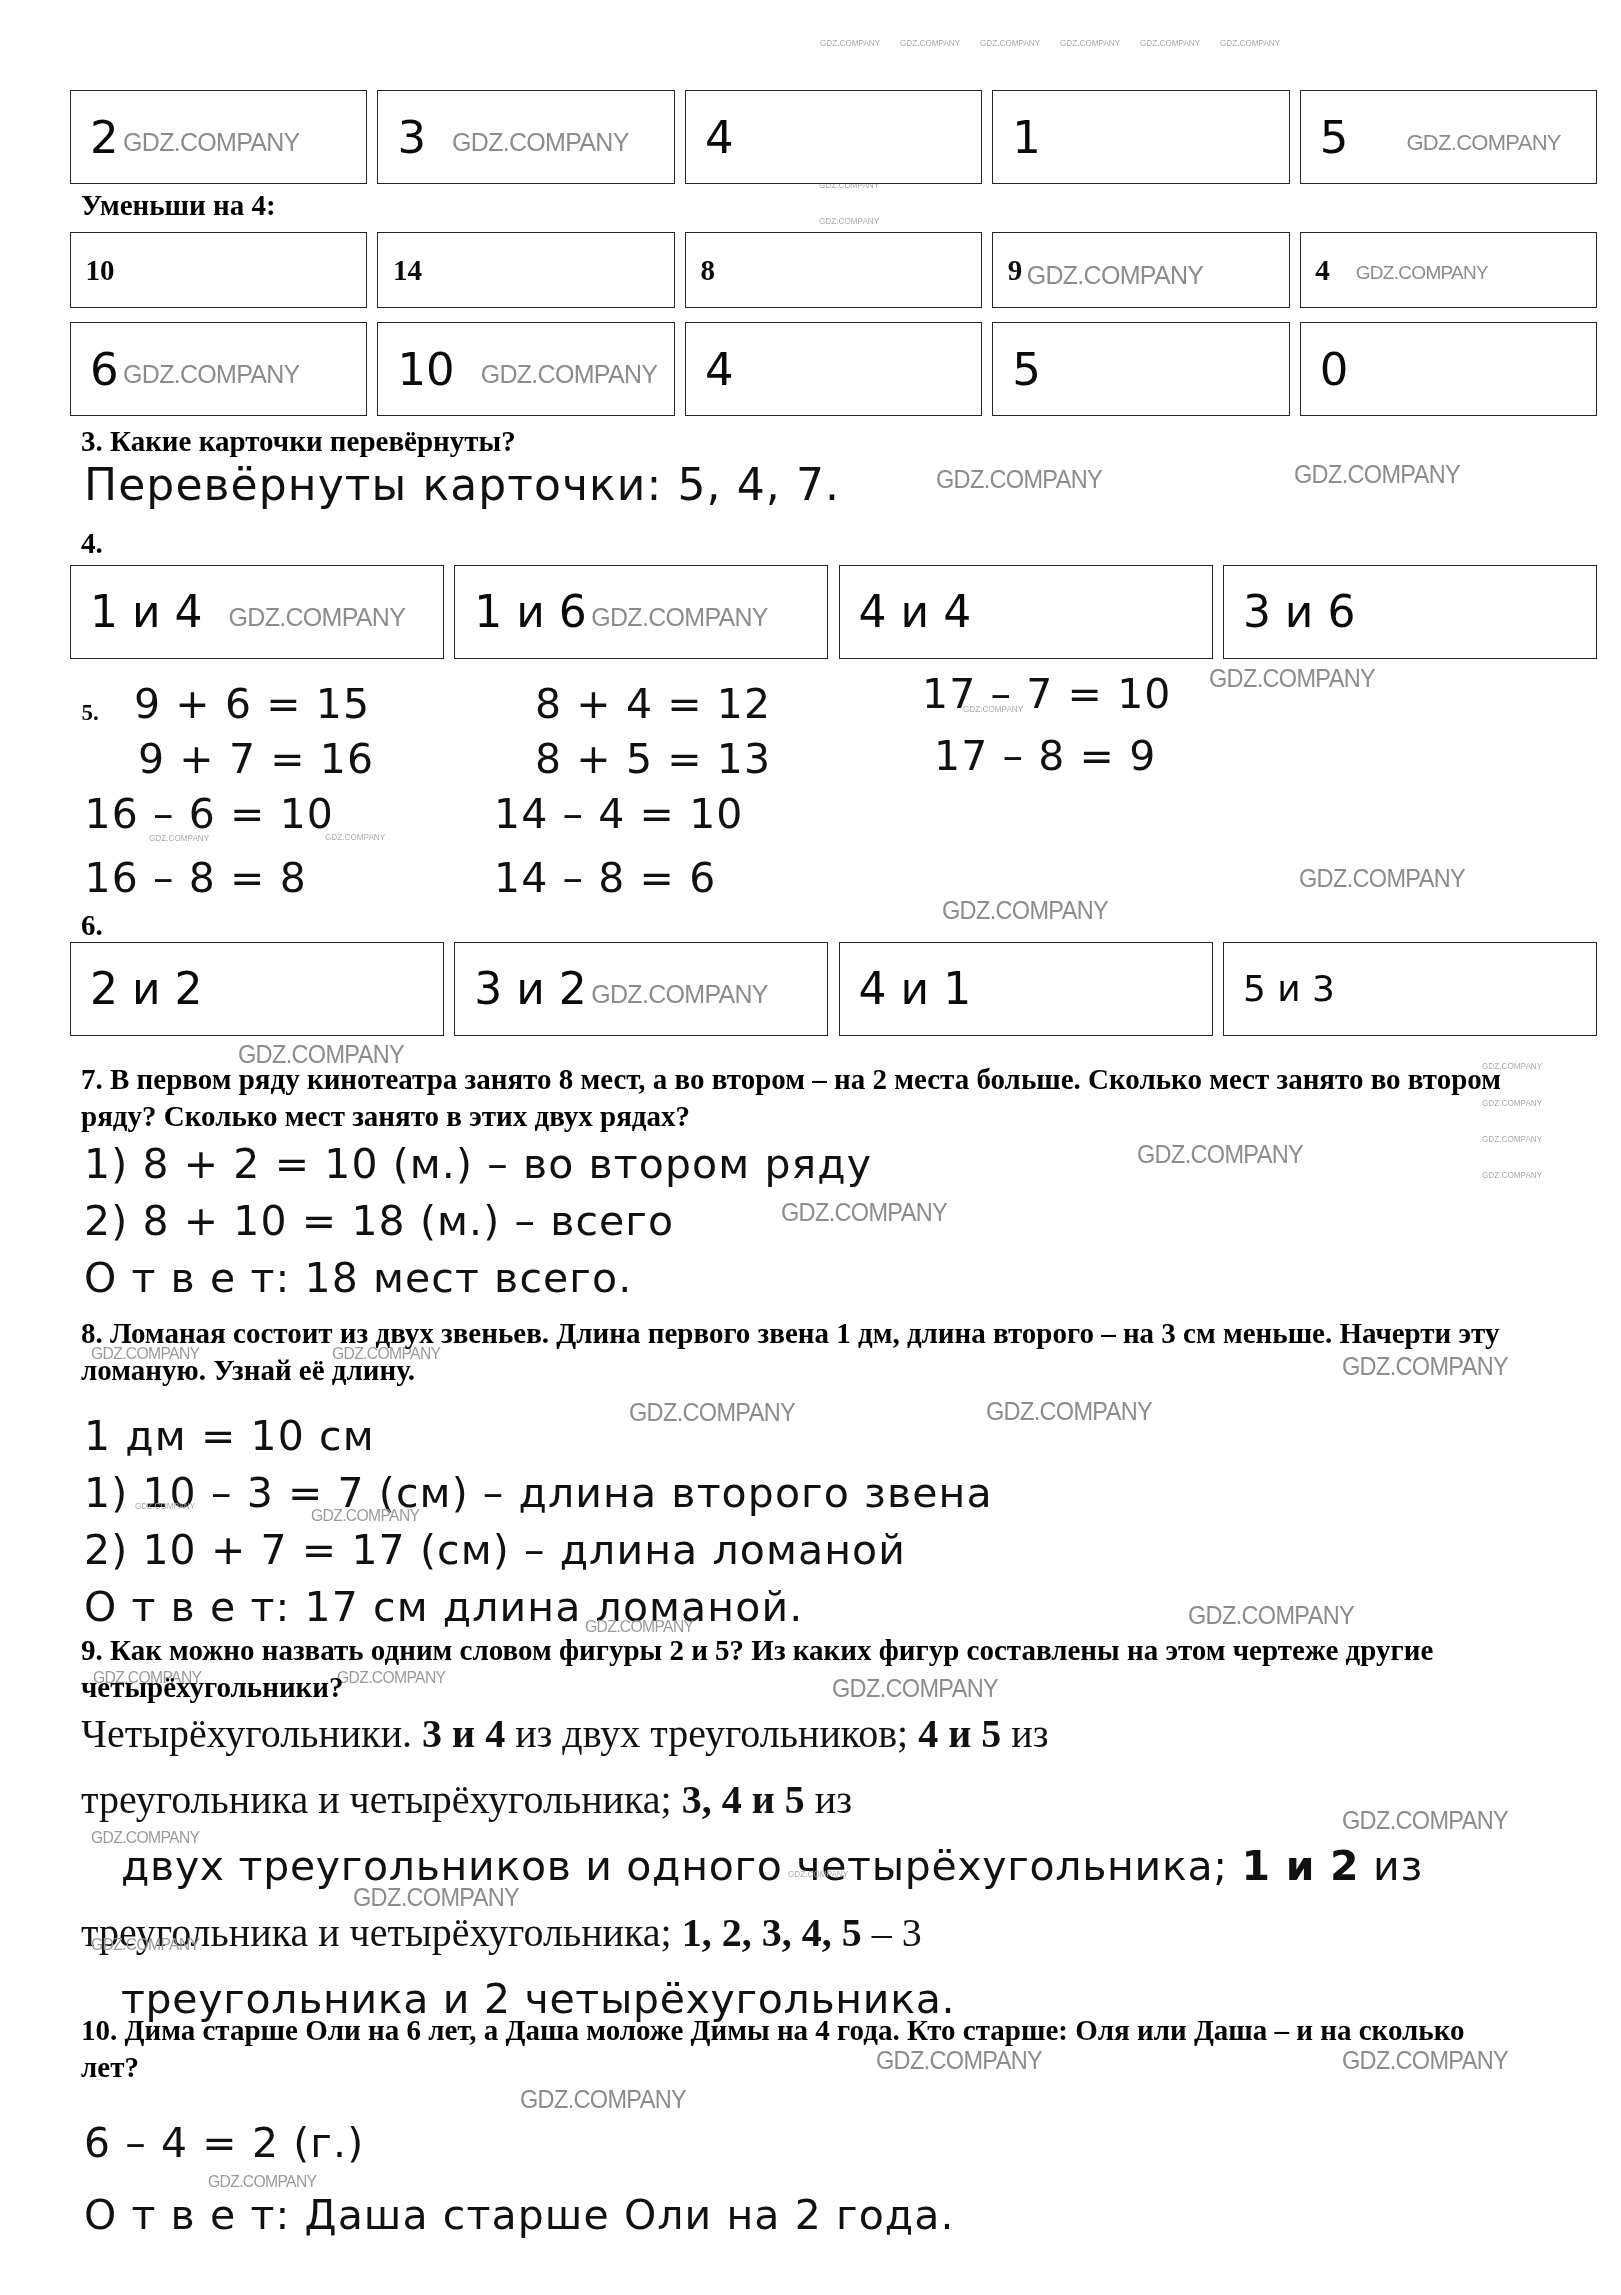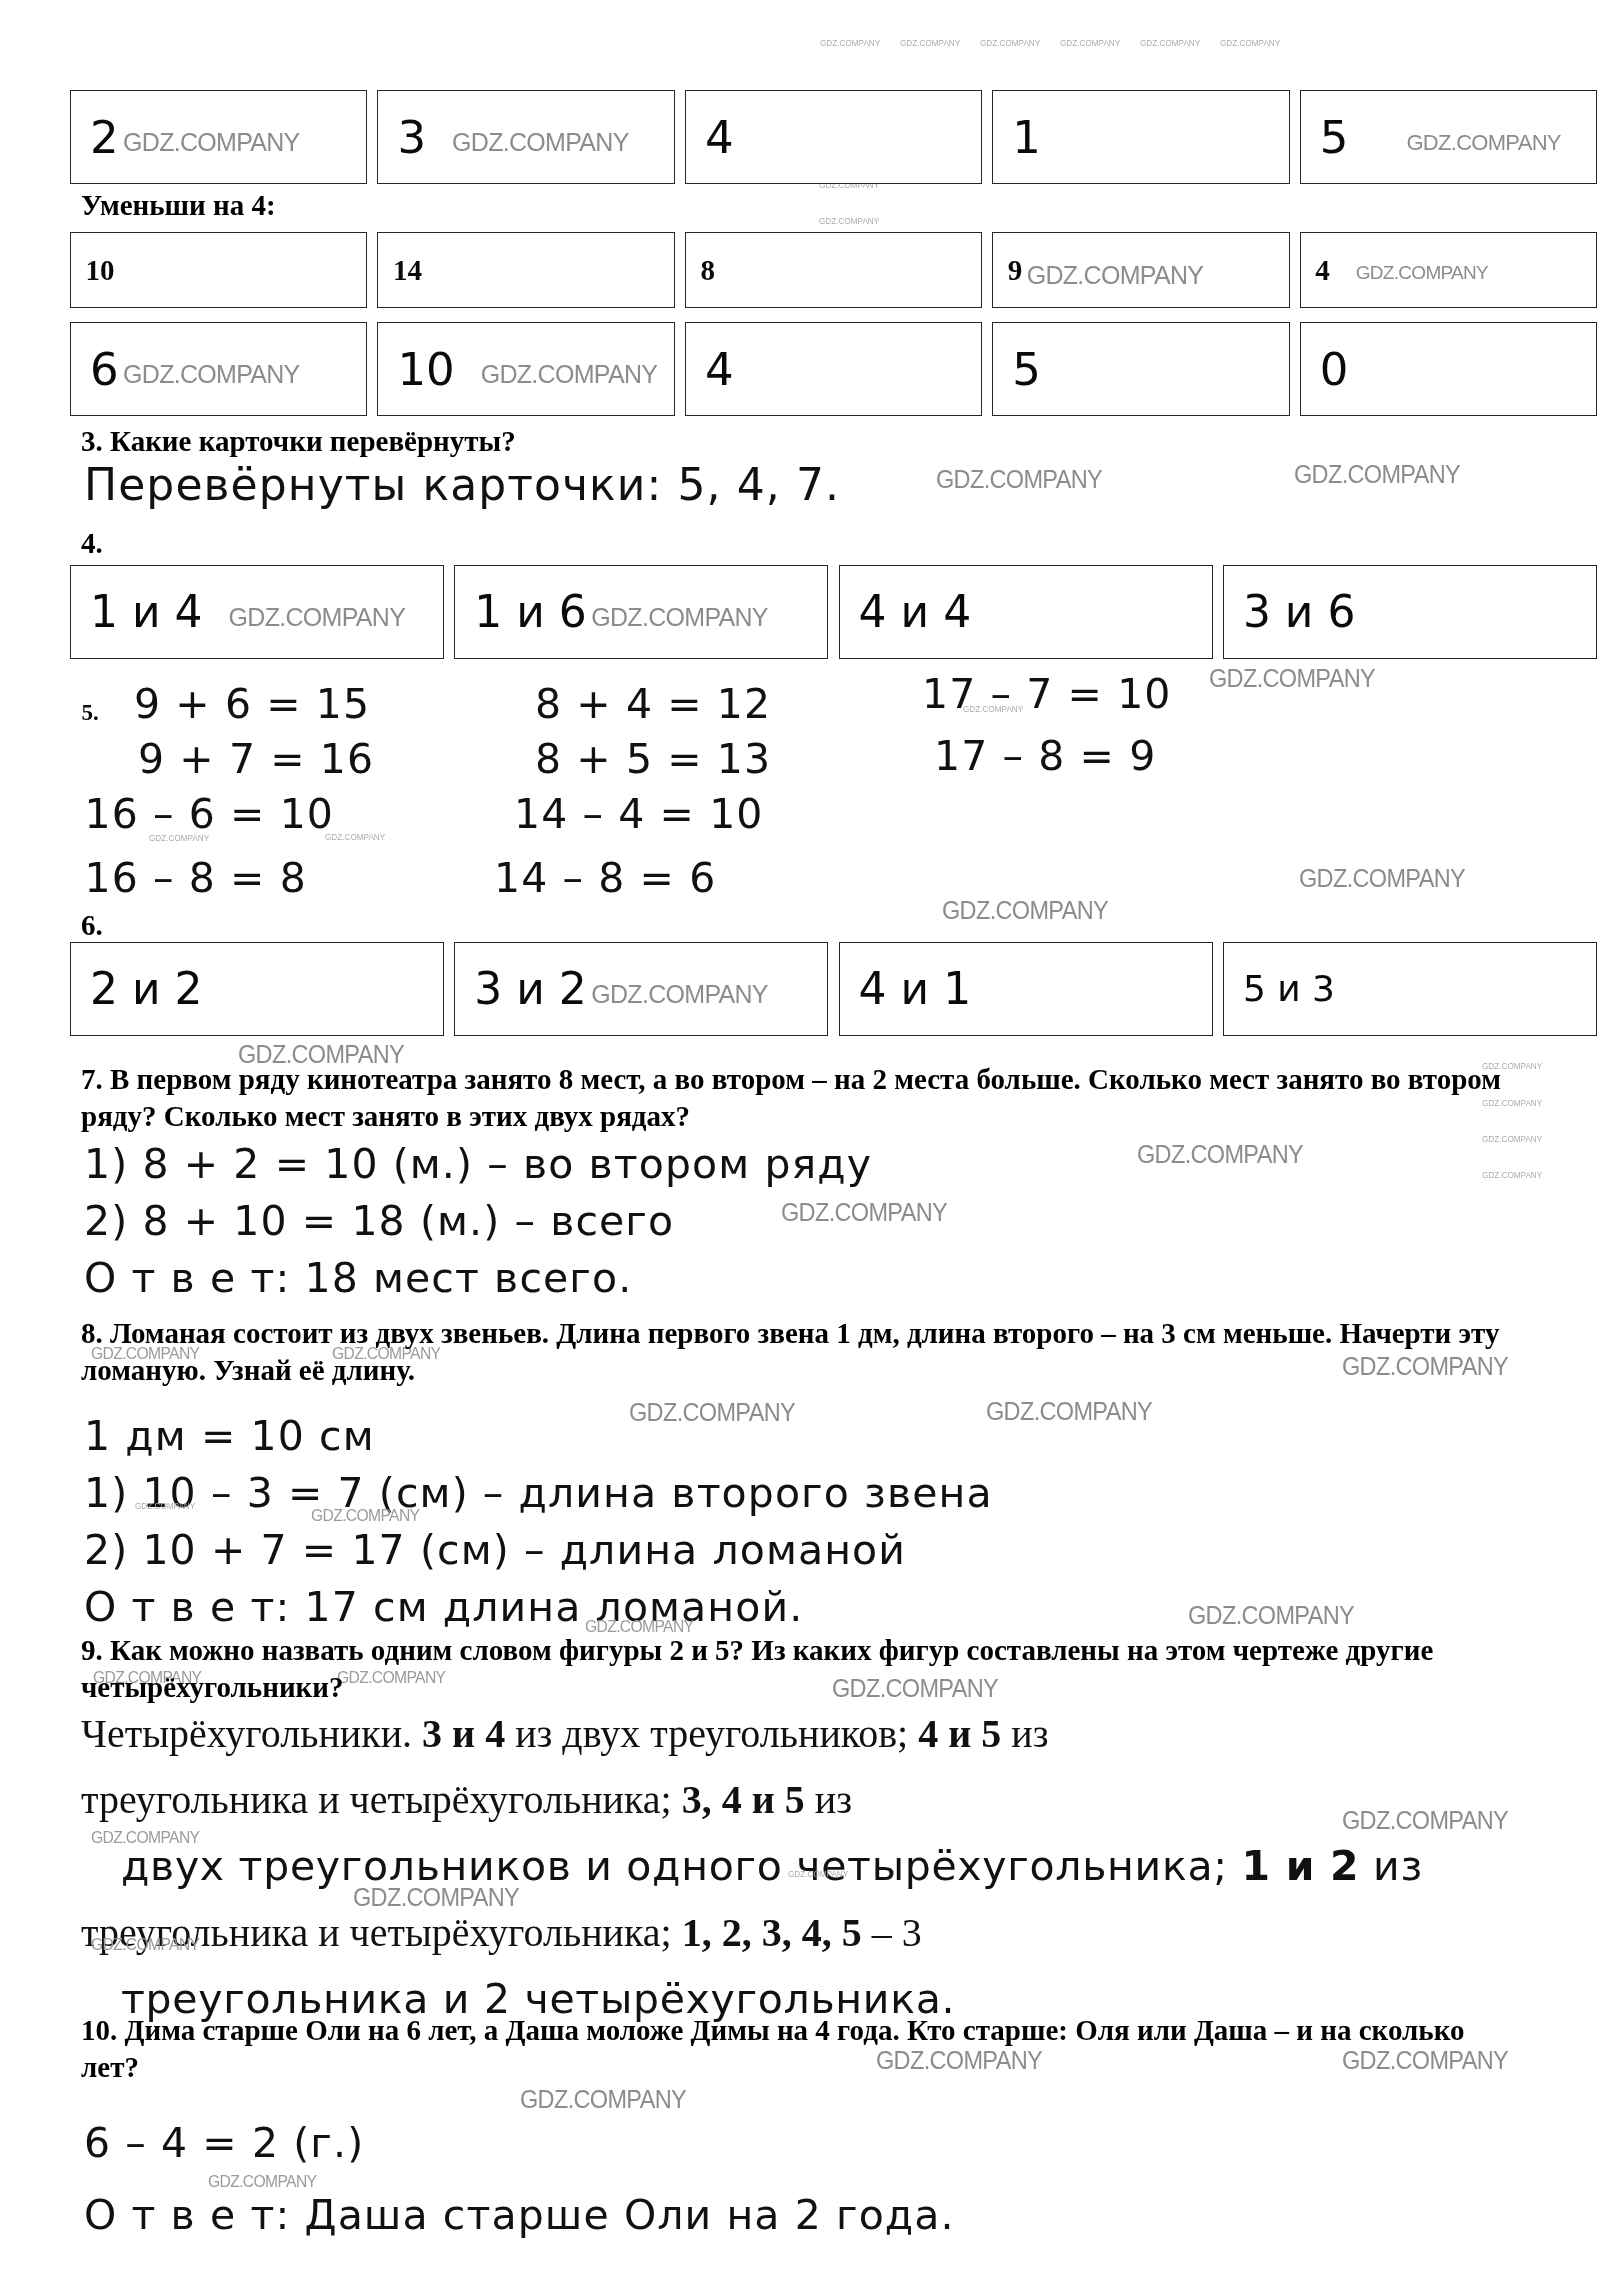--- a/index.html
+++ b/index.html
@@ -159,21 +159,21 @@
 
   <div id="sec5">
     <span class="lbl" style="left:11.6px;top:32px">5.</span>
     <span class="eq" style="left:64px;top:11.6px">9 + 6 = 15</span>
     <span class="eq" style="left:465px;top:11.6px">8 + 4 = 12</span>
     <span class="eq" style="left:852px;top:1.5px">17 – 7 = 10</span>
     <span class="eq" style="left:68px;top:67px">9 + 7 = 16</span>
     <span class="eq" style="left:465px;top:67px">8 + 5 = 13</span>
     <span class="eq" style="left:864px;top:64px">17 – 8 = 9</span>
     <span class="eq" style="left:14.5px;top:122px">16 – 6 = 10</span>
-    <span class="eq" style="left:444px;top:122px">14 – 4 = 10</span>
+    <span class="eq" style="left:424px;top:122px">14 – 4 = 10</span>
     <span class="eq" style="left:14.5px;top:186px">16 – 8 = 8</span>
     <span class="eq" style="left:424px;top:186px">14 – 8 = 6</span>
   </div>
   <div class="wm lg" style="left:1209px;top:664px">GDZ.COMPANY</div>
   <div class="wm xs" style="left:963px;top:704px">GDZ.COMPANY</div>
   <div class="wm xs" style="left:149px;top:833px">GDZ.COMPANY</div>
   <div class="wm xs" style="left:325px;top:832px">GDZ.COMPANY</div>
   <div class="wm lg" style="left:1299px;top:864px">GDZ.COMPANY</div>
   <div class="wm lg" style="left:942px;top:896px">GDZ.COMPANY</div>
 

